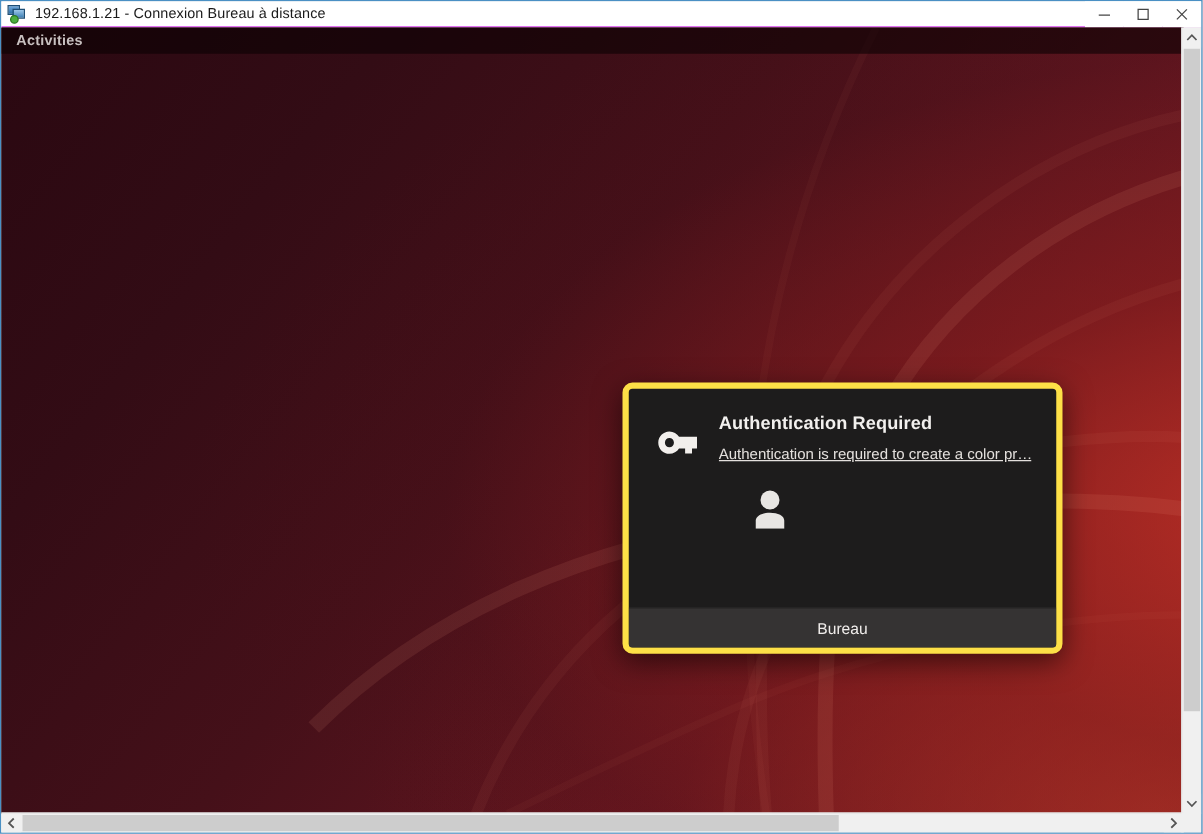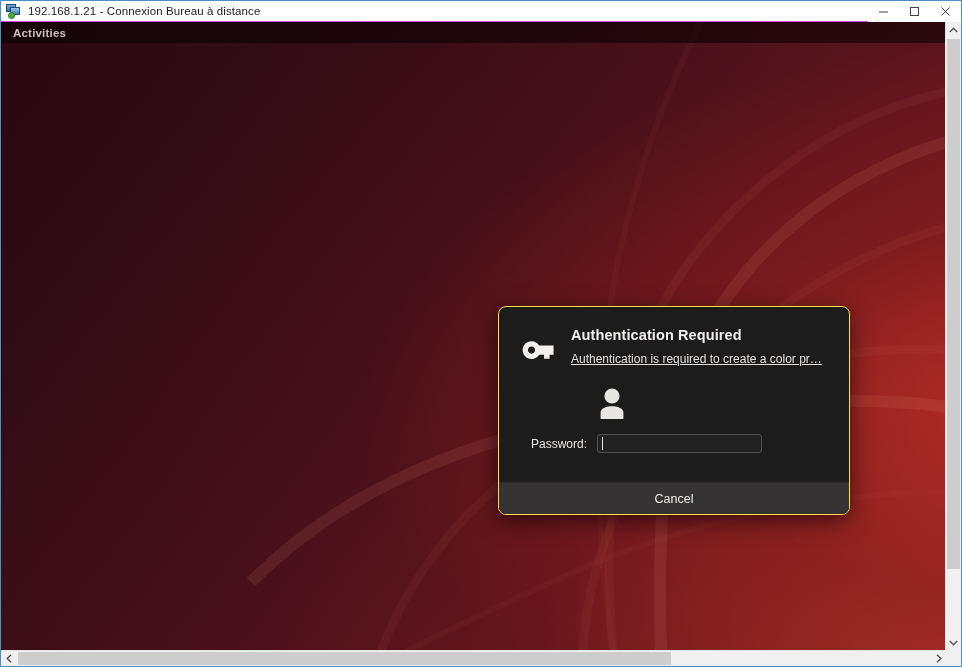--- a/index.html
+++ b/index.html
@@ -146,21 +146,21 @@
   
   #auth-dialog {
     position: absolute;
     left: 497px;
     top: 284px;
     width: 352px;
     border-radius: 8px;
     background: #1d1c1c;
     box-shadow: 0 6px 22px rgba(0,0,0,0.55);
     overflow: hidden;
-    border: 1px solid #fde047;
+    border: 5px solid #fde047;
     box-sizing: border-box;
   }
   #auth-body {
     padding: 20px 20px 10px 20px;
     min-height: 175px;
     box-sizing: border-box;
   }
   #auth-header {
     display: flex;
     align-items: flex-start;
@@ -368,31 +368,25 @@
           </div>
         </div>
 
         <div id="avatar-row">
           <svg id="user-avatar" width="30" height="32" viewBox="0 0 30 32">
             <circle cx="15" cy="9" r="7.6" fill="#e8e6e3"></circle>
             <path d="M 3.6 32 L 3.6 25.5 C 3.6 21.6 8.7 19.2 15 19.2 C 21.3 19.2 26.4 21.6 26.4 25.5 L 26.4 32 Z" fill="#e8e6e3"></path>
           </svg>
         </div>
 
-        <div id="password-row">
-          <div id="password-label">Password:</div>
-          <div id="password-input">
-            <div id="password-caret"></div>
-          </div>
-        </div>
 
       </div>
 
       <div id="auth-buttons">
-        <div class="auth-btn" id="cancel-button">Cancel</div>
+        <div class="auth-btn" id="cancel-button">Bureau</div>
       </div>
     </div>
 
   </div>
 
   <div id="v-scrollbar">
     <div id="v-scroll-up">
       <svg width="9" height="6" viewBox="0 0 9 6">
           <path d="M 0.8 5 L 4.5 1.2 L 8.2 5" fill="none" stroke="#555" stroke-width="1.4"></path>
         </svg>

